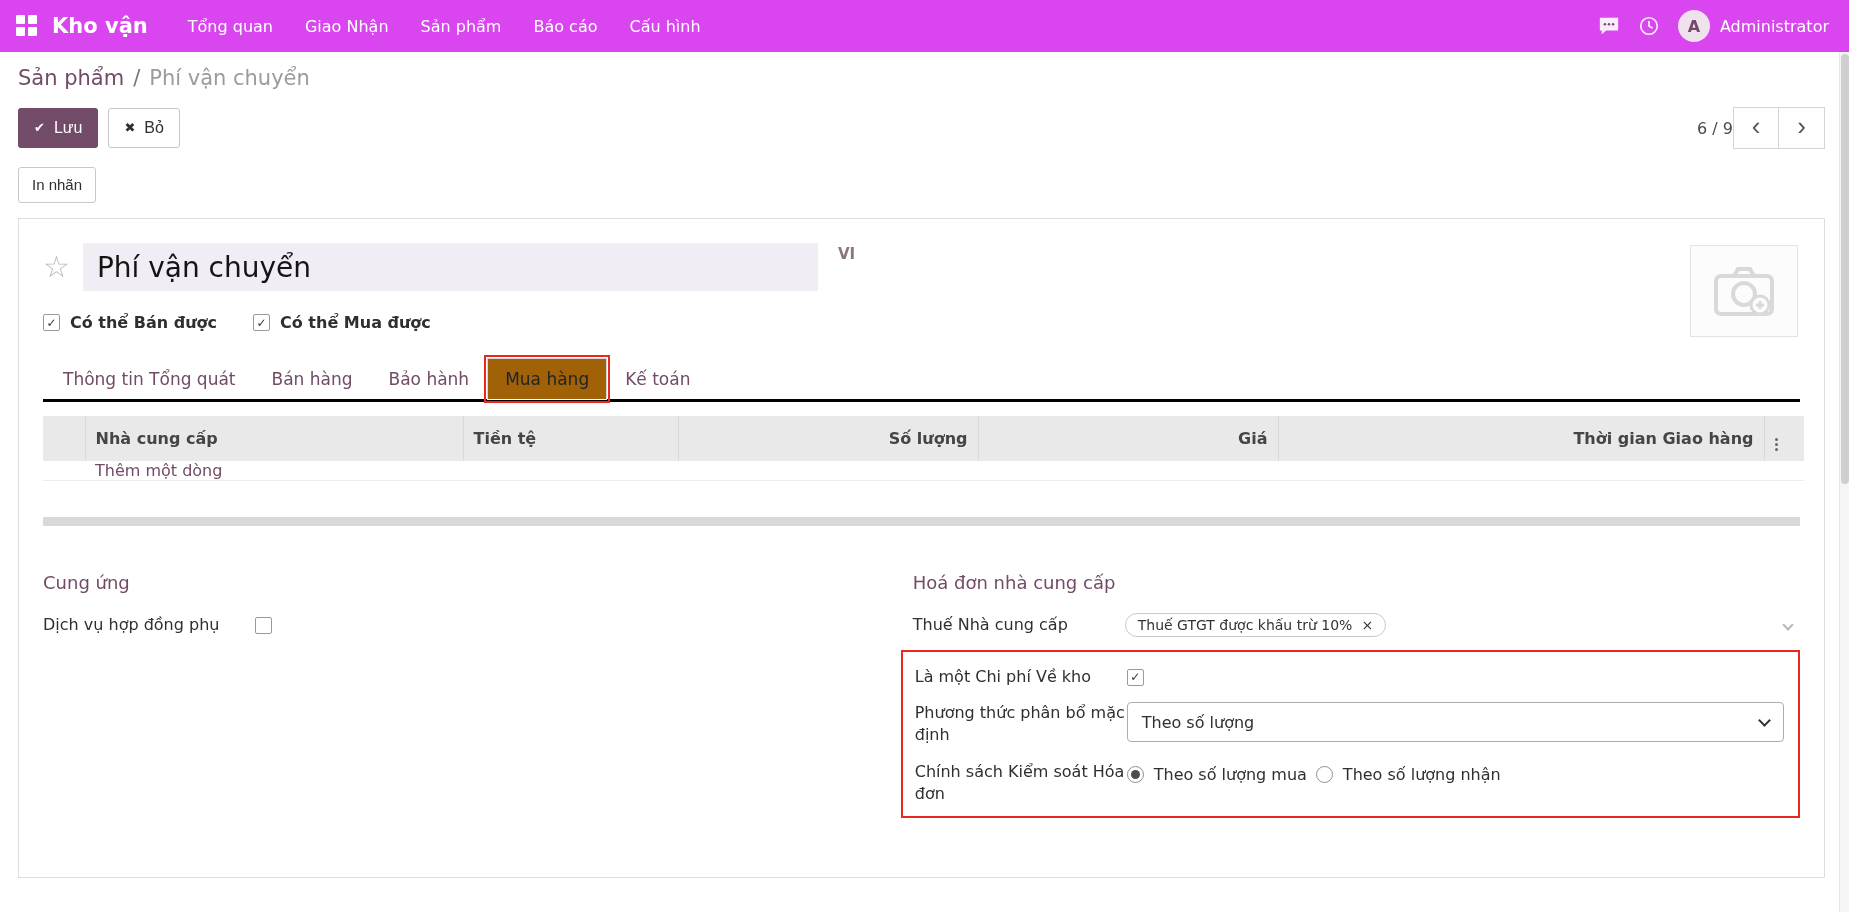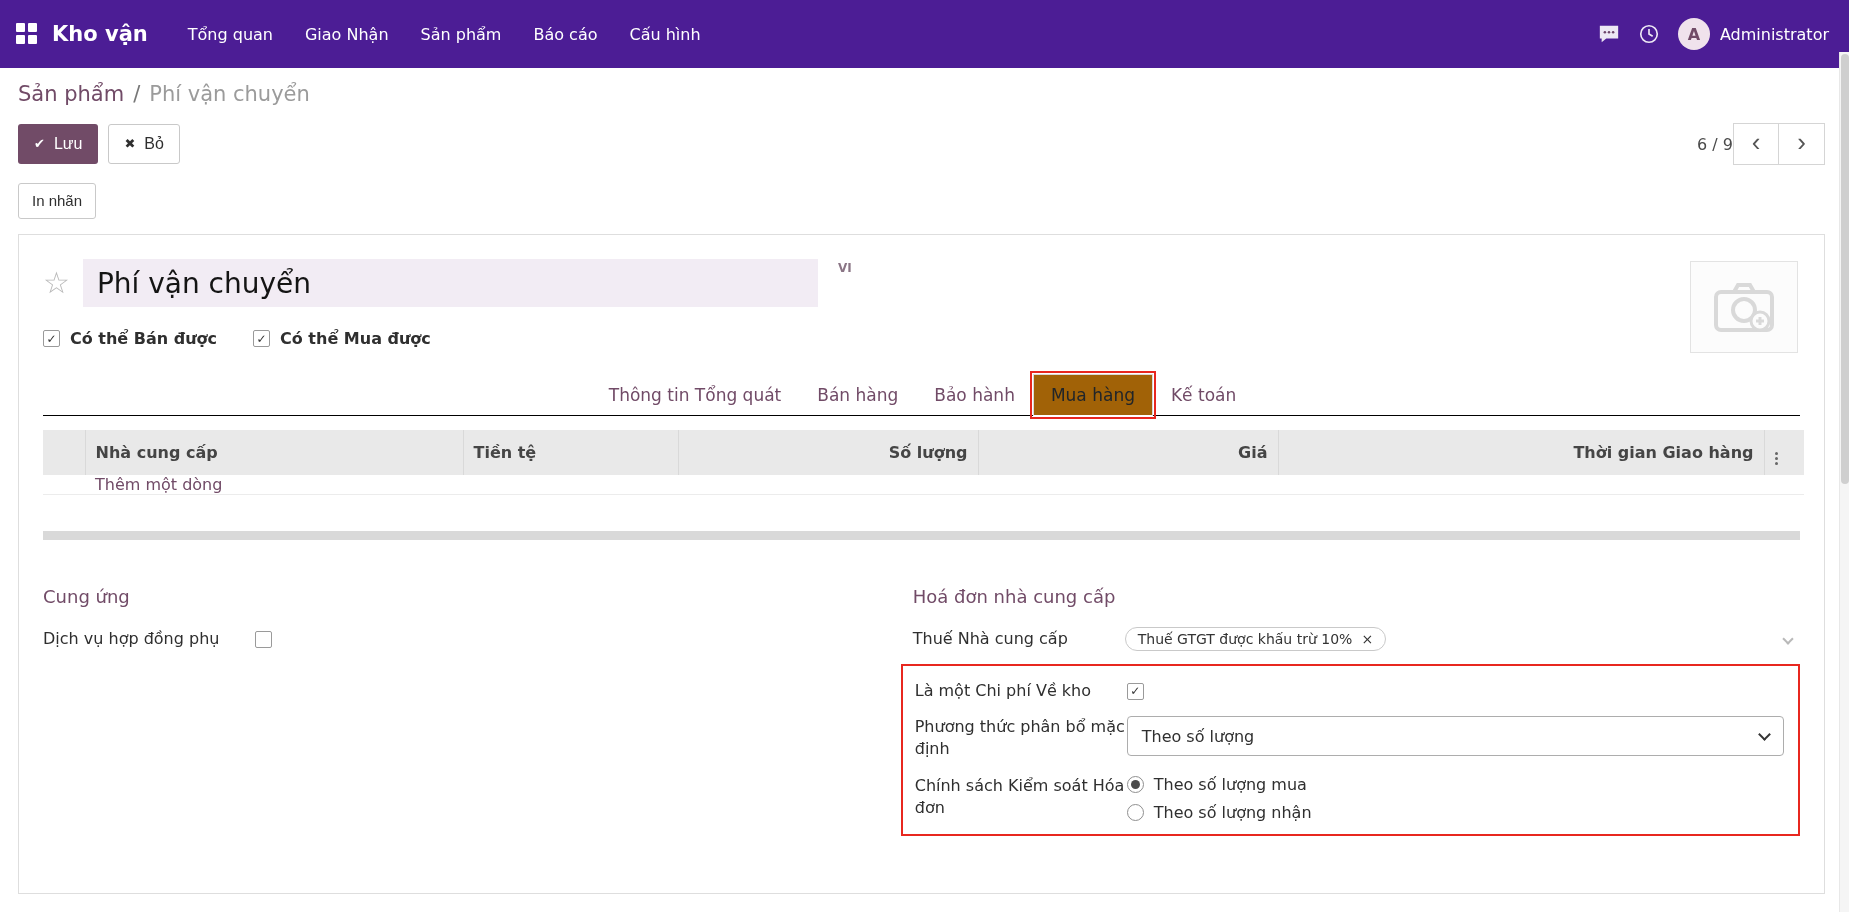--- a/index.html
+++ b/index.html
@@ -4,21 +4,21 @@
 <style>
   * { box-sizing: border-box; margin: 0; padding: 0; }
   html, body {
     width: 1849px; height: 912px; overflow: hidden;
     background: #fff; color: #2f2f2f;
     font-family: "DejaVu Sans", "Liberation Sans", sans-serif;
     font-size: 16px;
   }
 
   
-  .navbar { height: 68px; background: #4c1d95; display: flex; align-items: center; padding: 0 20px 0 16px; color: #fff; }
+  .navbar { height: 52px; background: #d946ef; display: flex; align-items: center; padding: 0 20px 0 16px; color: #fff; }
   .apps-icon { width: 22px; height: 22px; display: grid; grid-template-columns: repeat(2, 9px); grid-template-rows: repeat(2, 9px); gap: 3px; margin-right: 14px; cursor: pointer; }
   .apps-icon span { background: #fff; border-radius: 1px; }
   .brand { font-size: 21px; font-weight: 700; margin-right: 24px; cursor: pointer; white-space: nowrap; }
   .nav-menu { display: flex; height: 100%; }
   .nav-item { padding: 0 16px; display: flex; align-items: center; font-size: 16px; cursor: pointer; white-space: nowrap; }
   .nav-right { margin-left: auto; display: flex; align-items: center; gap: 18px; }
   .nav-ico { display: flex; align-items: center; cursor: pointer; opacity: .9; }
   .user-chip { display: flex; align-items: center; gap: 10px; cursor: pointer; }
   .avatar { width: 32px; height: 32px; border-radius: 50%; background: #f0e2ec; color: #714B67; font-weight: 700; display: flex; align-items: center; justify-content: center; font-size: 16px; }
   .user-name { font-size: 16px; }
@@ -43,30 +43,30 @@
   .print-row { margin: 16px 18px 14px 18px; height: 38px; display: flex; align-items: center; }
   .btn-small { padding: 8px 13px; font-size: 15px; }
 
   
   .sheet { margin: 0 24px 0 18px; border: 1px solid #dedede; background: #fff; padding: 20px 24px 30px 24px; min-height: 660px; position: relative; }
 
   .name-label { font-size: 15px; color: #2f2f2f; height: 20px; }
   .name-row { display: flex; align-items: center; margin-top: 4px; }
   .star { font-size: 30px; color: #b9b9b9; margin-right: 13px; cursor: pointer; line-height: 1; }
   .name-input { width: 735px; height: 48px; background: #f2ecf4; display: flex; align-items: center; padding: 0 14px; font-size: 28px; color: #141414; cursor: text; }
-  .lang-badge { align-self: flex-start; margin: 2px 0 0 20px; font-size: 12px; color: #8a7585; font-weight: 700; cursor: pointer; }
+  .lang-badge { align-self: flex-start; margin: 2px 0 0 20px; font-size: 15px; color: #8a7585; font-weight: 700; cursor: pointer; }
 
   .image-box { position: absolute; top: 26px; right: 26px; width: 108px; height: 92px; background: #fcfcfc; border: 1px solid #e3e3e3; display: flex; align-items: center; justify-content: center; cursor: pointer; }
 
   .check-row { display: flex; gap: 36px; margin-top: 22px; align-items: center; }
   .check-item { display: flex; align-items: center; gap: 10px; font-weight: 700; font-size: 16px; }
   .cb { width: 17px; height: 17px; border: 1px solid #9a9a9a; border-radius: 2px; display: flex; align-items: center; justify-content: center; font-size: 12px; color: #333; background: #fff; cursor: pointer; flex-shrink: 0; }
 
   
-  .tabs { display: flex; margin-top: 26px; border-bottom: 1px solid #000000; padding-left: 2px; justify-content: center; }
+  .tabs { display: flex; margin-top: 26px; border-bottom: 3px solid #000000; padding-left: 2px; }
   .tab { padding: 10px 17px; font-size: 17px; color: #714B67; cursor: pointer; border: 1px solid transparent; margin-bottom: -1px; white-space: nowrap; }
   .tab.active { color: #212529; background: #a16207; border-color: #d8d8d8; border-bottom-color: #fff; outline: 2px solid #e8271f; outline-offset: 1px; }
 
   
   .table-wrap { margin-top: 14px; }
   table { width: 100%; border-collapse: collapse; table-layout: fixed; font-size: 16px; }
   thead th { background: #e9e9e9; font-weight: 700; color: #454545; padding: 10px 10px; text-align: left; cursor: pointer; }
   thead th + th { border-left: 1px solid #d9d9d9; }
   th.num, td.num { text-align: right; }
   tbody td { padding: 10px 10px; border-bottom: 1px solid #ececec; color: #1f1f1f; cursor: pointer; }
@@ -94,21 +94,21 @@
   .tag-pill { display: inline-flex; align-items: center; gap: 9px; border: 1px solid #c9c9c9; border-radius: 14px; padding: 3px 12px; font-size: 14px; color: #333; background: #fff; cursor: pointer; white-space: nowrap; }
   .tag-remove { font-size: 14px; color: #333; cursor: pointer; line-height: 1; }
   .caret-down { width: 8px; height: 8px; border-right: 2px solid #b9b9b9; border-bottom: 2px solid #b9b9b9; transform: rotate(45deg); margin-left: auto; margin-right: 8px; cursor: pointer; }
 
   .red-box { border: 2px solid #e8271f; margin: 8px 0 0 -12px; padding: 12px 14px 12px 12px; }
   .red-box .field-row:last-child { margin-bottom: 0; }
 
   .select-box { height: 40px; border: 1px solid #adadad; border-radius: 4px; display: flex; align-items: center; padding: 0 14px; font-size: 16px; flex: 1; cursor: pointer; background: #fff; }
   .select-box .chev { width: 9px; height: 9px; border-right: 2px solid #333; border-bottom: 2px solid #333; transform: rotate(45deg); margin-left: auto; margin-top: -4px; }
 
-  .radio-group { display: flex; flex-direction: column; gap: 9px; }
+  .radio-group { display: flex; flex-direction: row; gap: 9px; }
   .radio-opt { display: flex; align-items: center; gap: 10px; font-size: 16px; cursor: pointer; }
   .radio { width: 17px; height: 17px; border-radius: 50%; border: 1px solid #8f8f8f; background: #fff; position: relative; flex-shrink: 0; }
   .radio.sel::after { content: ""; position: absolute; inset: 3px; border-radius: 50%; background: #4b4b4b; }
 
   
   .v-scrollbar { position: fixed; top: 52px; right: 0; width: 10px; height: 860px; background: #f5f5f5; border-left: 1px solid #e8e8e8; }
   .v-thumb { position: absolute; top: 2px; left: 1px; width: 8px; height: 430px; background: #cfcfcf; border-radius: 4px; cursor: grab; }
 </style>
 </head>
 <body>

